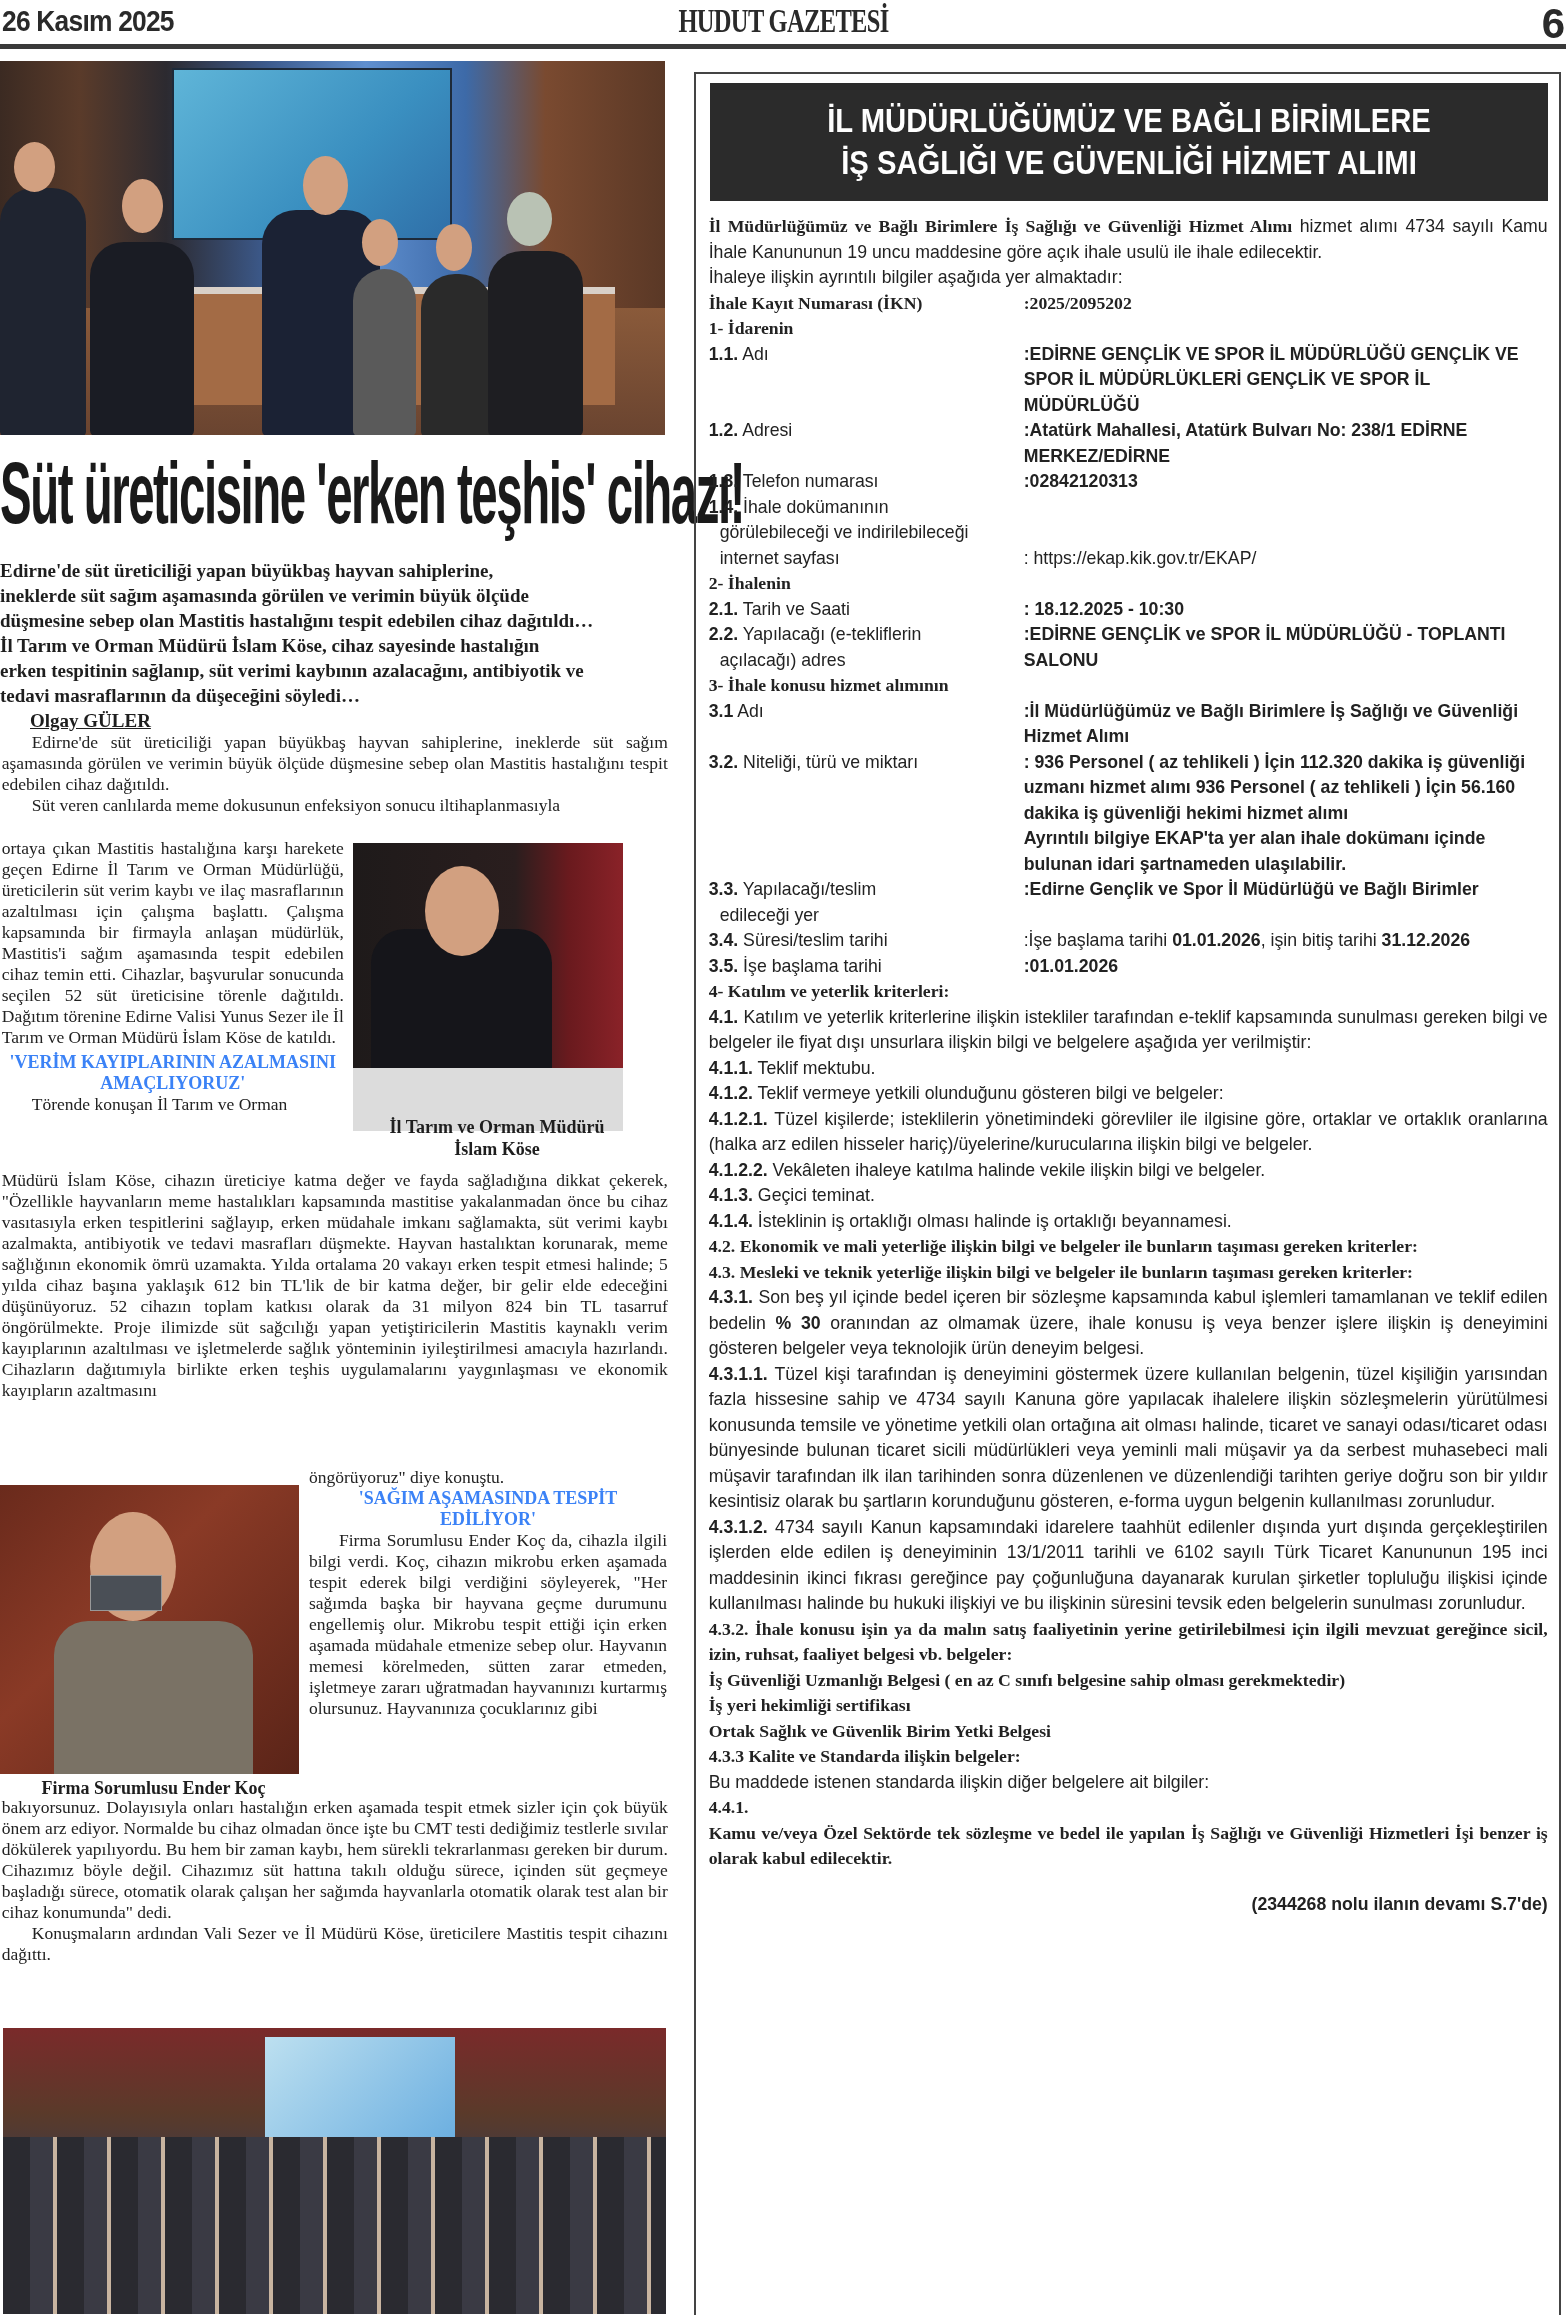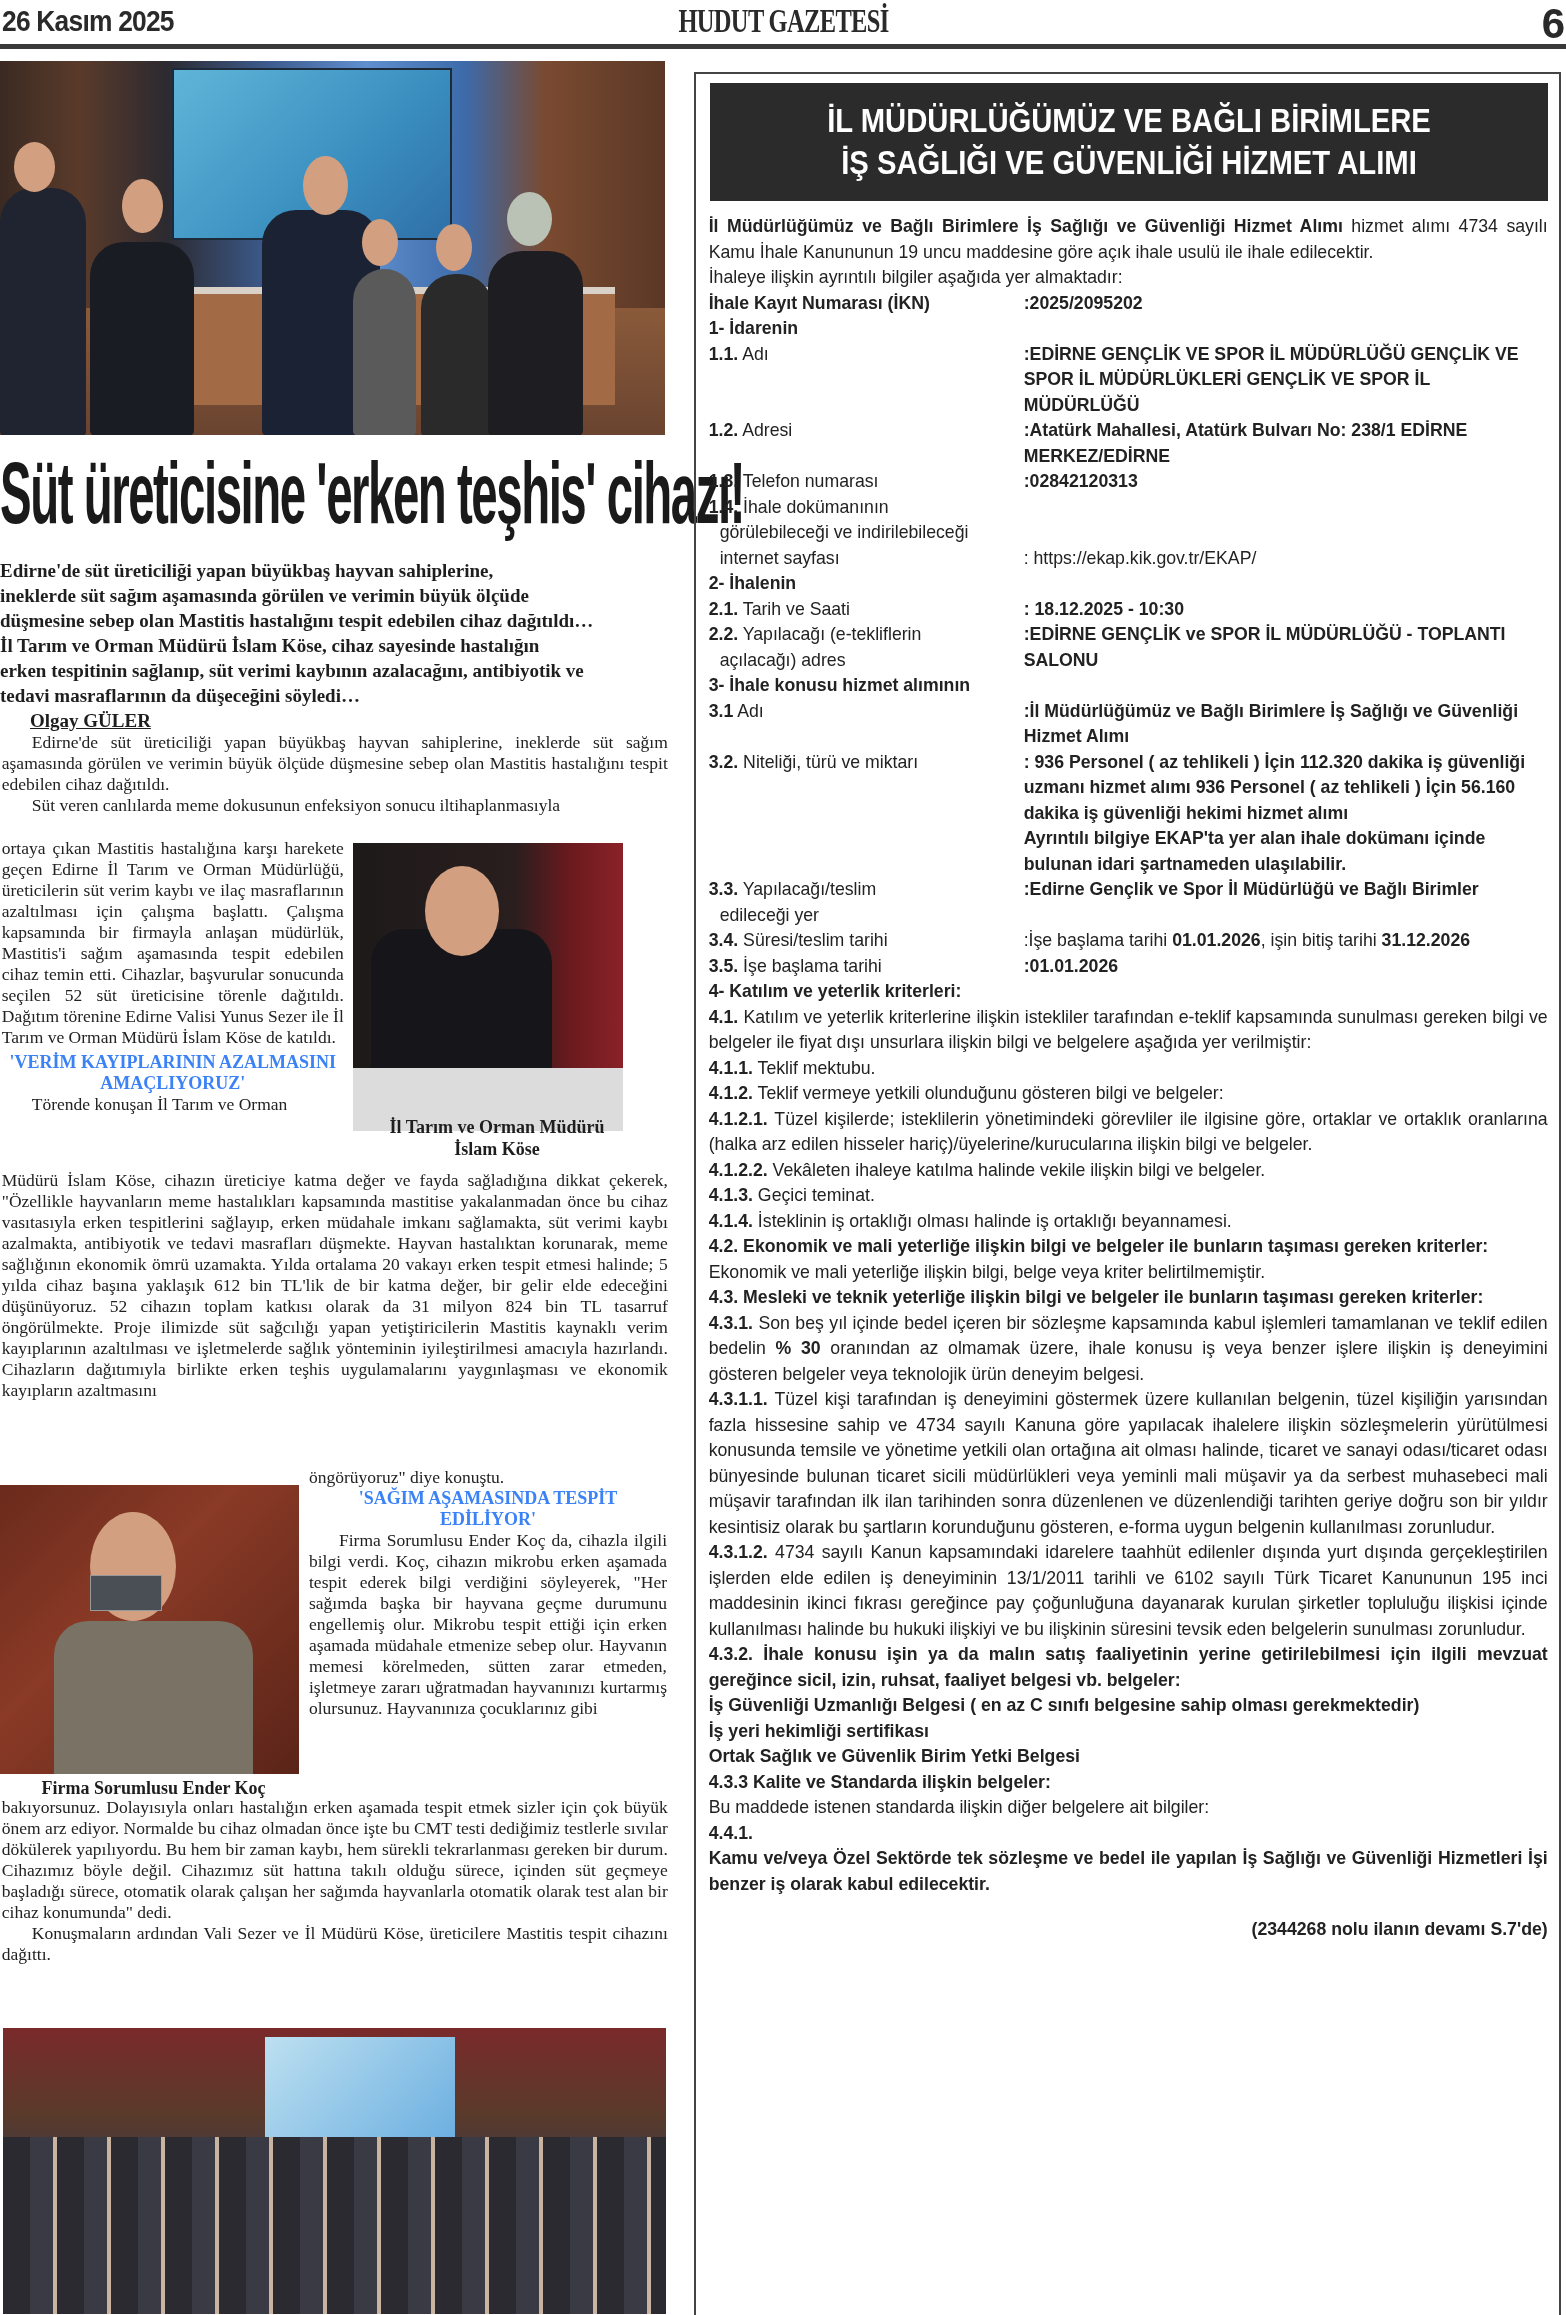--- a/index.html
+++ b/index.html
@@ -43,21 +43,21 @@
 
   .photo4 { left: 2.7px; top: 2028px; width: 663px; height: 286px; }
   .photo4 .ph-bg { background: linear-gradient(180deg, #7a2a2a 0%, #5a3a2a 30%, #3a3a4a 55%, #2a2a30 100%); }
 
   
   .ad { position: absolute; left: 694px; top: 72px; width: 867px; height: 2247px; border: 2.7px solid #444; }
   .ad-banner { position: absolute; left: 13.6px; top: 9px; width: 838px; height: 118px; background: #2b2b2b; color: #fff; font-family: "Liberation Sans", sans-serif; font-weight: bold; font-size: 34px; line-height: 42px; text-align: center; padding-top: 16.3px; }
   .ad-banner span { display: block; transform: scaleX(0.86); }
   .ad-body { position: absolute; left: 12.7px; top: 140px; width: 839px; font-family: "Liberation Sans", sans-serif; font-size: 17.7px; line-height: 25.5px; color: #222; }
   .ad-body p { text-align: justify; }
-  .b { font-weight: bold; }
+  .b { font-weight: bold; font-family: Liberation Serif, serif; }
   .row { display: flex; }
   .row .lbl { width: 315px; flex: none; }
   .row .val { flex: 1; font-weight: bold; }
   .row .val.nb { font-weight: normal; }
   .ind { padding-left: 11px; }
   .footer-ref { text-align: right; font-weight: bold; margin-top: 20px; }
 </style>
 </head>
 <body>
 
@@ -217,21 +217,20 @@
 
     <div class="b">4- Katılım ve yeterlik kriterleri:</div>
     <p><b>4.1.</b><span> Katılım ve yeterlik kriterlerine ilişkin istekliler tarafından e-teklif kapsamında sunulması gereken bilgi ve belgeler ile fiyat dışı unsurlara ilişkin bilgi ve belgelere aşağıda yer verilmiştir:</span></p>
     <p><b>4.1.1.</b><span> Teklif mektubu.</span></p>
     <p><b>4.1.2.</b><span> Teklif vermeye yetkili olunduğunu gösteren bilgi ve belgeler:</span></p>
     <p><b>4.1.2.1.</b><span> Tüzel kişilerde; isteklilerin yönetimindeki görevliler ile ilgisine göre, ortaklar ve ortaklık oranlarına (halka arz edilen hisseler hariç)/üyelerine/kurucularına ilişkin bilgi ve belgeler.</span></p>
     <p><b>4.1.2.2.</b><span> Vekâleten ihaleye katılma halinde vekile ilişkin bilgi ve belgeler.</span></p>
     <p><b>4.1.3.</b><span> Geçici teminat.</span></p>
     <p><b>4.1.4.</b><span> İsteklinin iş ortaklığı olması halinde iş ortaklığı beyannamesi.</span></p>
     <p class="b">4.2. Ekonomik ve mali yeterliğe ilişkin bilgi ve belgeler ile bunların taşıması gereken kriterler:</p>
-    <p>Ekonomik ve mali yeterliğe ilişkin bilgi, belge veya kriter belirtilmemiştir.</p>
     <p class="b">4.3. Mesleki ve teknik yeterliğe ilişkin bilgi ve belgeler ile bunların taşıması gereken kriterler:</p>
     <p><b>4.3.1.</b><span> Son beş yıl içinde bedel içeren bir sözleşme kapsamında kabul işlemleri tamamlanan ve teklif edilen bedelin </span><b>% 30</b><span> oranından az olmamak üzere, ihale konusu iş veya benzer işlere ilişkin iş deneyimini gösteren belgeler veya teknolojik ürün deneyim belgesi.</span></p>
     <p><b>4.3.1.1.</b><span> Tüzel kişi tarafından iş deneyimini göstermek üzere kullanılan belgenin, tüzel kişiliğin yarısından fazla hissesine sahip ve 4734 sayılı Kanuna göre yapılacak ihalelere ilişkin sözleşmelerin yürütülmesi konusunda temsile ve yönetime yetkili olan ortağına ait olması halinde, ticaret ve sanayi odası/ticaret odası bünyesinde bulunan ticaret sicili müdürlükleri veya yeminli mali müşavir ya da serbest muhasebeci mali müşavir tarafından ilk ilan tarihinden sonra düzenlenen ve düzenlendiği tarihten geriye doğru son bir yıldır kesintisiz olarak bu şartların korunduğunu gösteren, e-forma uygun belgenin kullanılması zorunludur.</span></p>
     <p><b>4.3.1.2.</b><span> 4734 sayılı Kanun kapsamındaki idarelere taahhüt edilenler dışında yurt dışında gerçekleştirilen işlerden elde edilen iş deneyiminin 13/1/2011 tarihli ve 6102 sayılı Türk Ticaret Kanununun 195 inci maddesinin ikinci fıkrası gereğince pay çoğunluğuna dayanarak kurulan şirketler topluluğu ilişkisi içinde kullanılması halinde bu hukuki ilişkiyi ve bu ilişkinin süresini tevsik eden belgelerin sunulması zorunludur.</span></p>
     <p class="b">4.3.2. İhale konusu işin ya da malın satış faaliyetinin yerine getirilebilmesi için ilgili mevzuat gereğince sicil, izin, ruhsat, faaliyet belgesi vb. belgeler:</p>
     <p class="b" style="letter-spacing:0;">İş Güvenliği Uzmanlığı Belgesi ( en az C sınıfı belgesine sahip olması gerekmektedir)</p>
     <p class="b">İş yeri hekimliği sertifikası</p>
     <p class="b">Ortak Sağlık ve Güvenlik Birim Yetki Belgesi</p>
     <p class="b">4.3.3 Kalite ve Standarda ilişkin belgeler:</p>
     <p>Bu maddede istenen standarda ilişkin diğer belgelere ait bilgiler:</p>

